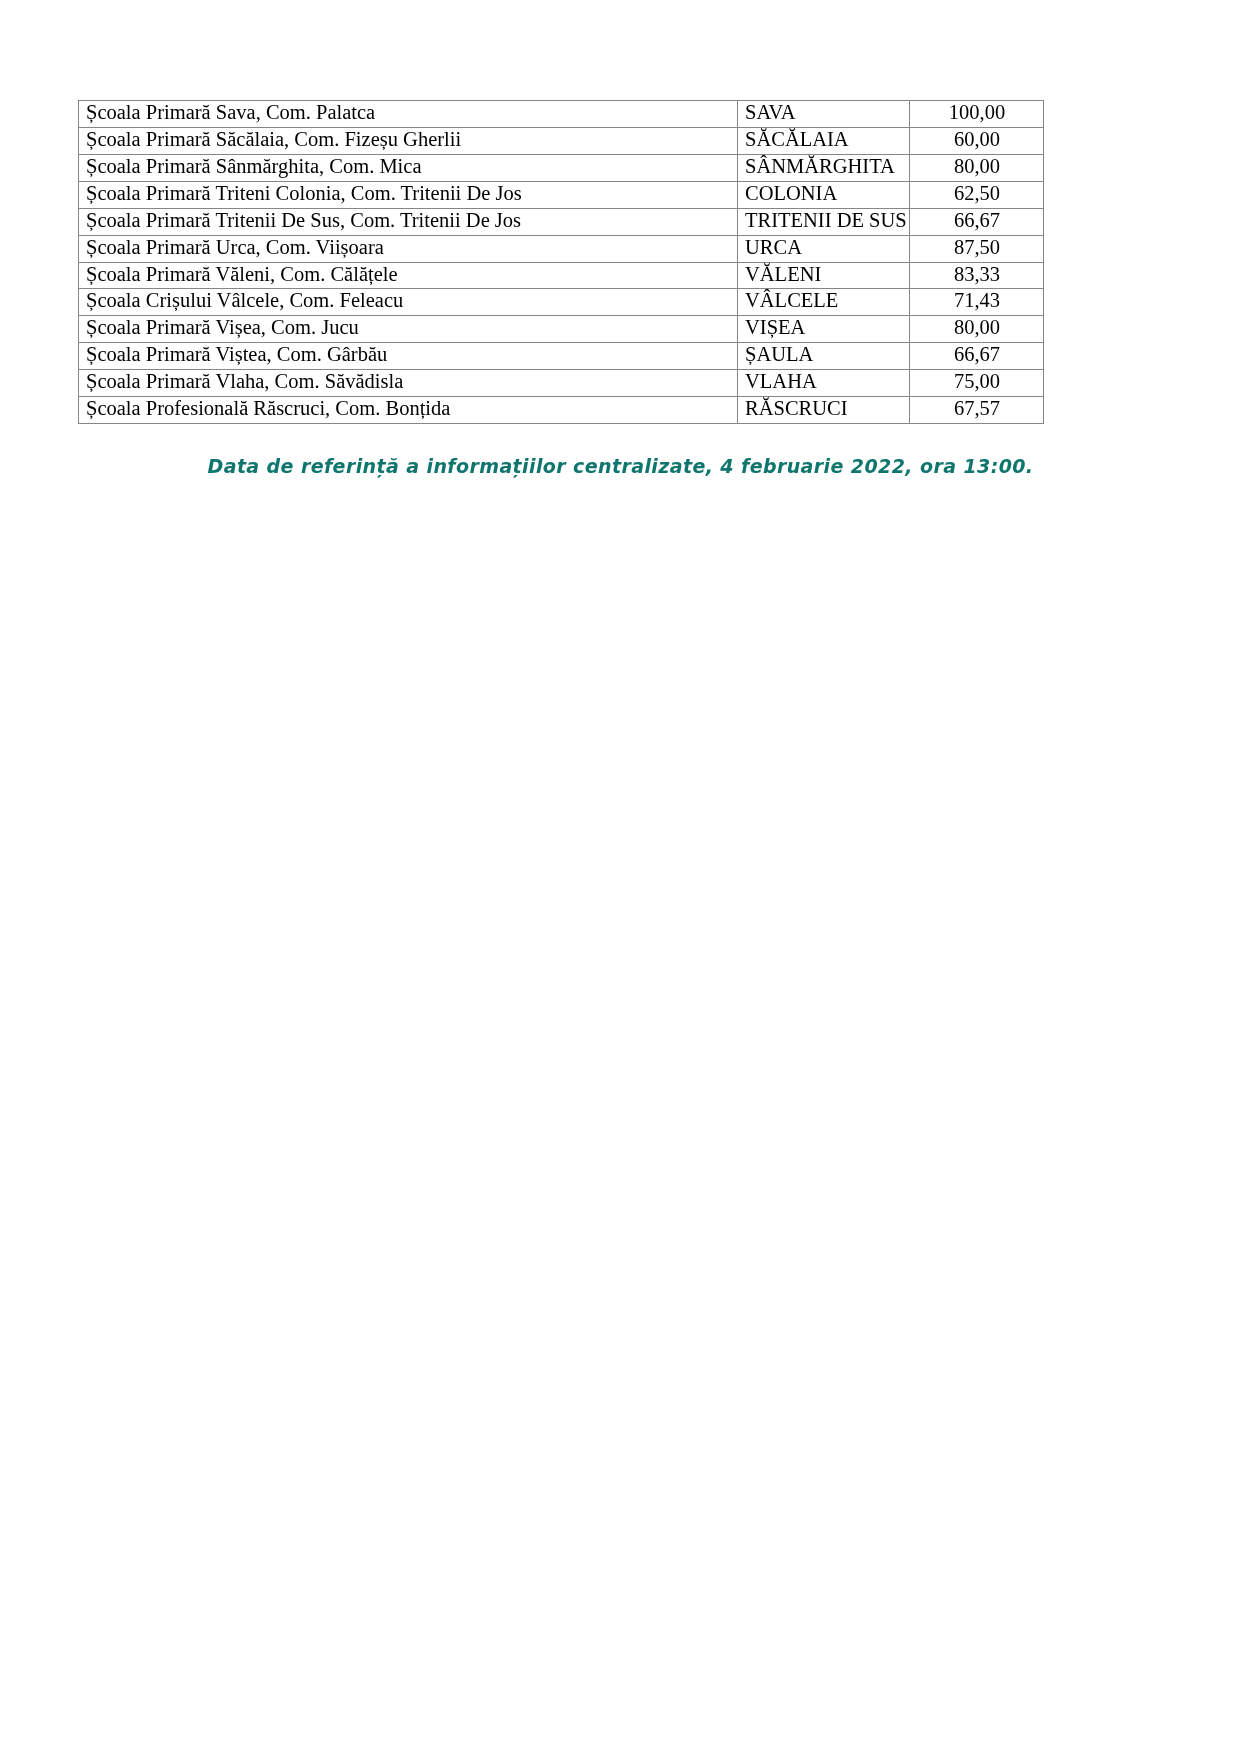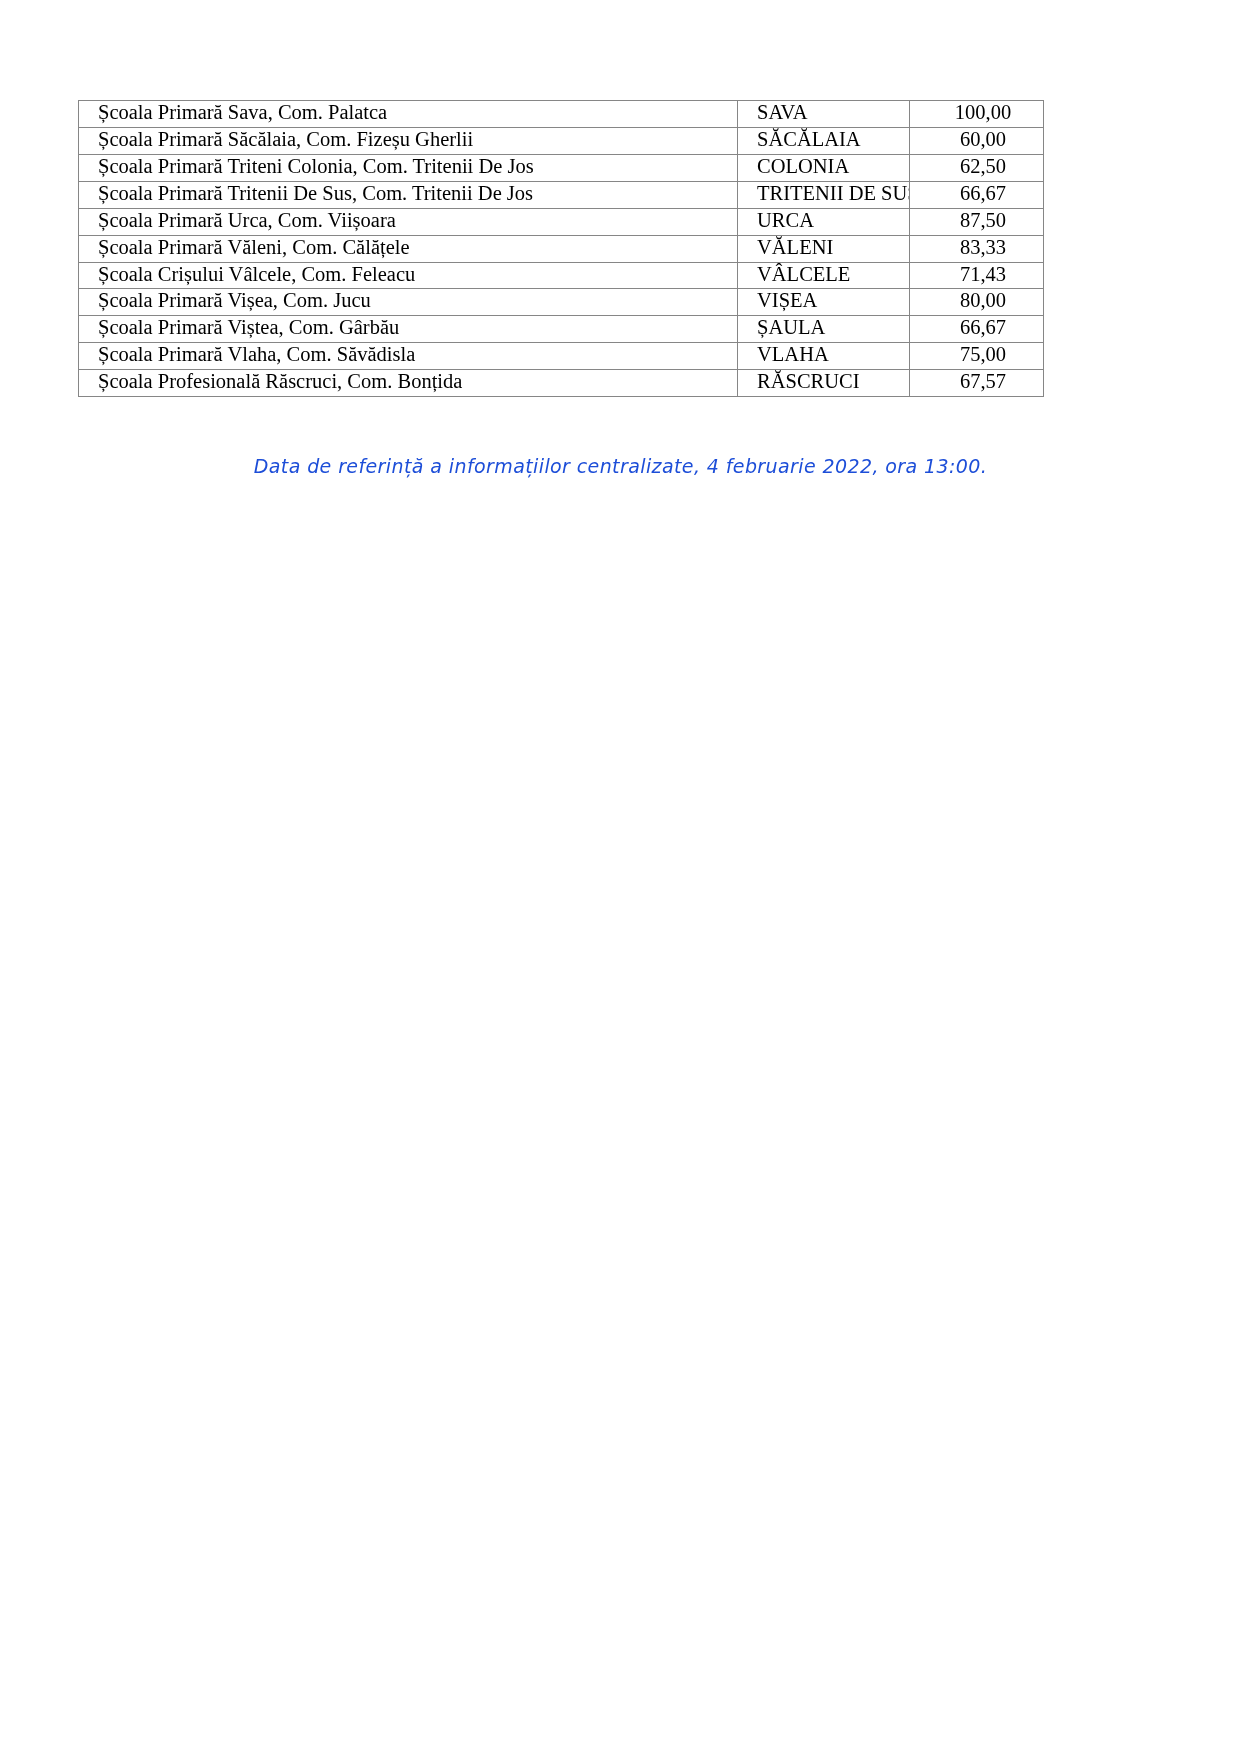--- a/index.html
+++ b/index.html
@@ -36,21 +36,21 @@
     table-layout: fixed;
     font-size: 20.5px;
     line-height: 1.07;
   }
   table.data-table col.c-name  { width: 659px; }
   table.data-table col.c-code  { width: 172px; }
   table.data-table col.c-value { width: 134px; }
 
   table.data-table td {
     border: 1px solid #868686;
-    padding: 1px 6px 3px 19px;
+    padding: 1px 6px 3px 7px;
     vertical-align: baseline;
     height: 21px;
     white-space: nowrap;
     overflow: hidden;
   }
   td.cell-name {
     text-align: left;
     padding-left: 9px;
   }
   td.cell-code {
@@ -62,24 +62,24 @@
     padding-right: 9px;
   }
   .caption {
     position: absolute;
     left: 0;
     top: 455px;
     width: 1241px;
     text-align: center;
     font-family: "DejaVu Sans", "Liberation Sans", sans-serif;
     font-style: italic;
-    font-weight: normal;
+    font-weight: bold;
     font-size: 19px;
     letter-spacing: 0.4px;
-    color: #1d4ed8;
+    color: #0f766e;
   }
 </style>
 </head>
 <body>
 
 <div class="page">
 
   <div class="table-wrap">
     <table class="data-table">
       <colgroup>
@@ -90,20 +90,25 @@
       <tbody>
           <tr>
             <td class="cell-name">Școala Primară Sava, Com. Palatca</td>
             <td class="cell-code">SAVA</td>
             <td class="cell-value">100,00</td>
           </tr>
           <tr>
             <td class="cell-name">Școala Primară Săcălaia, Com. Fizeșu Gherlii</td>
             <td class="cell-code">SĂCĂLAIA</td>
             <td class="cell-value">60,00</td>
+          </tr>
+          <tr>
+            <td class="cell-name">Școala Primară Sânmărghita, Com. Mica</td>
+            <td class="cell-code">SÂNMĂRGHITA</td>
+            <td class="cell-value">80,00</td>
           </tr>
           <tr>
             <td class="cell-name">Școala Primară Triteni Colonia, Com. Tritenii De Jos</td>
             <td class="cell-code">COLONIA</td>
             <td class="cell-value">62,50</td>
           </tr>
           <tr>
             <td class="cell-name">Școala Primară Tritenii De Sus, Com. Tritenii De Jos</td>
             <td class="cell-code">TRITENII DE SUS</td>
             <td class="cell-value">66,67</td>

